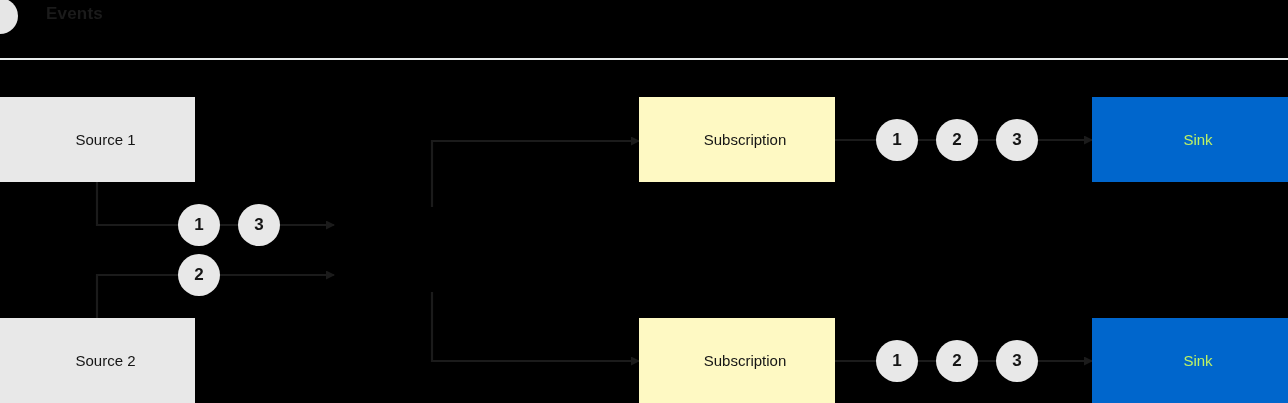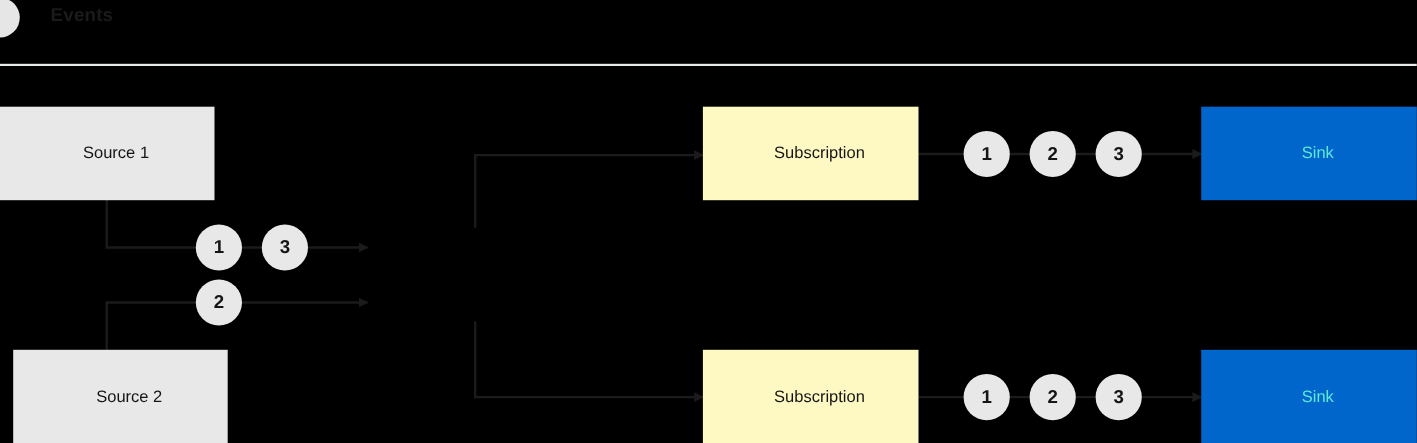--- a/index.html
+++ b/index.html
@@ -23,24 +23,24 @@
     position:absolute;left:0;top:58px;width:1288px;height:2px;background:#e9ecec;
   }
 
   
   .node{
     position:absolute;display:flex;align-items:center;justify-content:center;
     font-size:15px;color:#151515;box-sizing:border-box;padding-left:16px;
   }
   .node.gray{background:#e8e8e8;}
   .node.blue-light{background:#fef9c3;}
-  .node.blue{background:#0066cc;color:#5eead4;}
+  .node.blue{background:#0066cc;color:#bef264;}
 
   #source1{left:0;top:97px;width:195px;height:85px;}
-  #source2{left:12px;top:318px;width:195px;height:85px;text-align:center;}
+  #source2{left:0;top:318px;width:195px;height:85px;text-align:center;}
   #channel{left:334px;top:207px;width:196px;height:85px;}
   #sub-top{left:639px;top:97px;width:196px;height:85px;}
   #sub-bot{left:639px;top:318px;width:196px;height:85px;}
   #sink-top{left:1092px;top:97px;width:196px;height:85px;}
   #sink-bot{left:1092px;top:318px;width:196px;height:85px;}
 
   
   .token{
     position:absolute;width:42px;height:42px;border-radius:50%;
     background:#e8e8e8;color:#151515;

